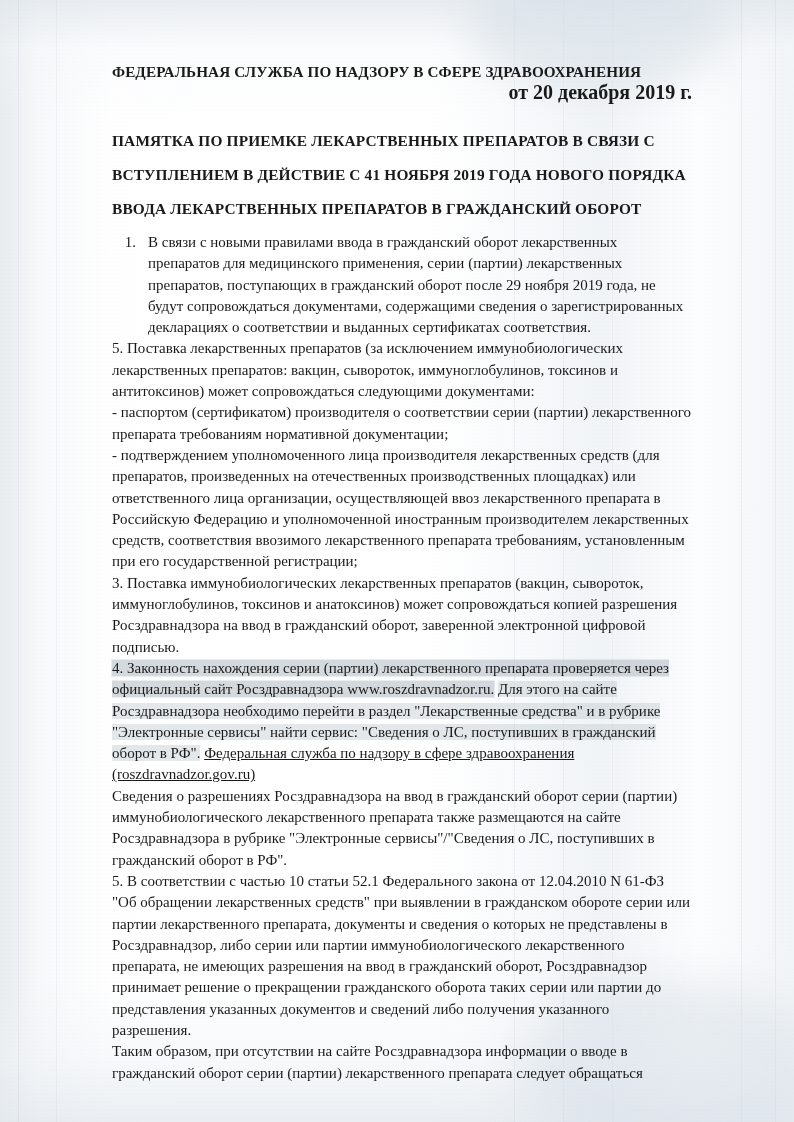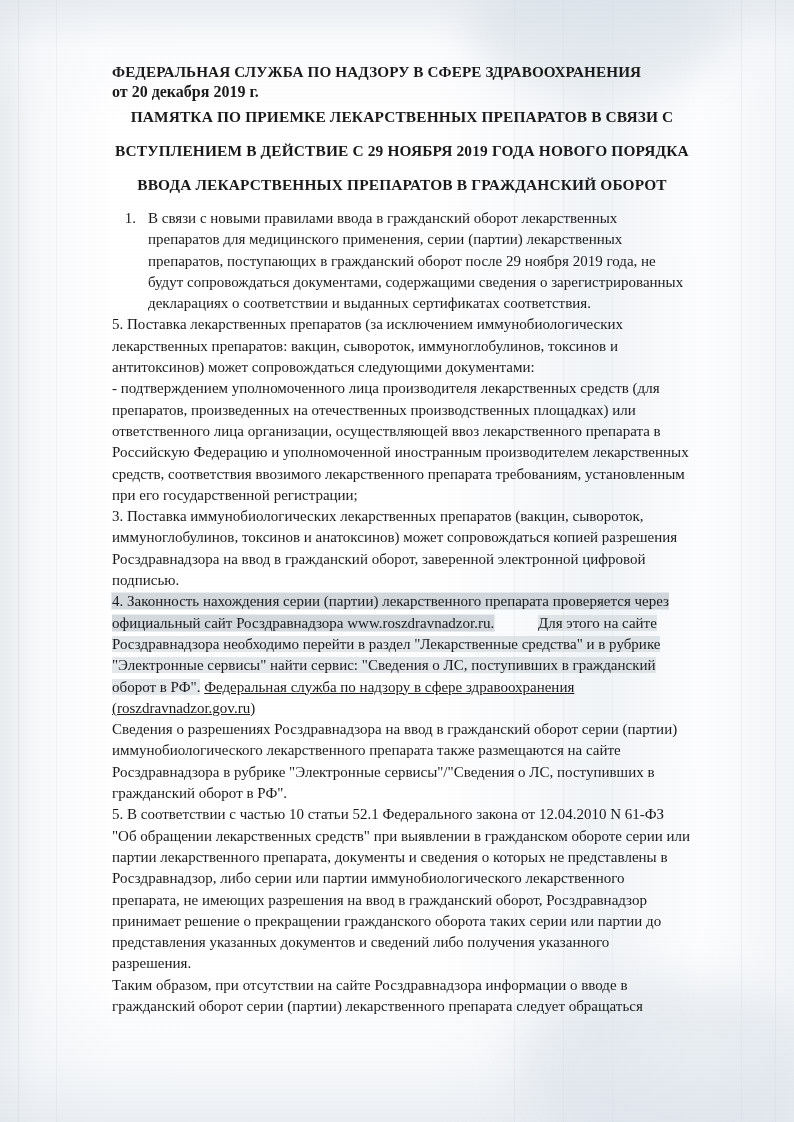--- a/index.html
+++ b/index.html
@@ -71,31 +71,31 @@
   }
 
   .title-line {
     font-weight: bold;
     font-size: 15.2px;
     line-height: 20px;
     letter-spacing: 0.1px;
   }
   .title-date {
     font-weight: bold;
-    font-size: 16px;
+    font-size: 20px;
     line-height: 20px;
-    margin-bottom: 4px;
+    margin-bottom: 28px;
+    text-align: right;
   }
   .heading {
     font-weight: bold;
     font-size: 15.4px;
     line-height: 21px;
     margin-bottom: 13px;
     letter-spacing: 0.15px;
-    text-align: center;
   }
 
   .body-block {
     font-size: 15px;
     line-height: 21.3px;
     text-align: left;
   }
 
   .numbered-first {
     display: flex;
@@ -123,21 +123,20 @@
   }
 
   
   .hl {
     background: rgba(176,186,194,0.55);
     box-shadow: 0 0 0 1px rgba(176,186,194,0.25);
     margin-top: 22px;
   }
   .hl-soft {
     background: rgba(190,199,206,0.42);
-    margin-left: 40px;
   }
 
   .link-underline {
     text-decoration: underline;
   }
 
   .noise {
     position: absolute;
     inset: 0;
     opacity: 0.35;
@@ -172,32 +171,33 @@
 
   <div class="content">
 
     <div>
       <div class="title-line">ФЕДЕРАЛЬНАЯ СЛУЖБА ПО НАДЗОРУ В СФЕРЕ ЗДРАВООХРАНЕНИЯ</div>
       <div class="title-date">от 20 декабря 2019 г.</div>
     </div>
 
     <div>
       <div class="heading">ПАМЯТКА ПО ПРИЕМКЕ ЛЕКАРСТВЕННЫХ ПРЕПАРАТОВ В СВЯЗИ С</div>
-      <div class="heading">ВСТУПЛЕНИЕМ В ДЕЙСТВИЕ С 29 НОЯБРЯ 2019 ГОДА НОВОГО ПОРЯДКА</div>
+      <div class="heading">ВСТУПЛЕНИЕМ В ДЕЙСТВИЕ С 41 НОЯБРЯ 2019 ГОДА НОВОГО ПОРЯДКА</div>
       <div class="heading">ВВОДА ЛЕКАРСТВЕННЫХ ПРЕПАРАТОВ В ГРАЖДАНСКИЙ ОБОРОТ</div>
     </div>
 
     <div class="body-block">
 
       <div class="numbered-first">
         <div class="num-marker">1.</div>
         <div class="num-text">В связи с новыми правилами ввода в гражданский оборот лекарственных препаратов для медицинского применения, серии (партии) лекарственных препаратов, поступающих в гражданский оборот после 29 ноября 2019 года, не будут сопровождаться документами, содержащими сведения о зарегистрированных декларациях о соответствии и выданных сертификатах соответствия.</div>
       </div>
 
       <div class="para">5. Поставка лекарственных препаратов (за исключением иммунобиологических лекарственных препаратов: вакцин, сывороток, иммуноглобулинов, токсинов и антитоксинов) может сопровождаться следующими документами:</div>
+      <div class="para">- паспортом (сертификатом) производителя о соответствии серии (партии) лекарственного препарата требованиям нормативной документации;</div>
       <div class="para">- подтверждением уполномоченного лица производителя лекарственных средств (для препаратов, произведенных на отечественных производственных площадках) или ответственного лица организации, осуществляющей ввоз лекарственного препарата в Российскую Федерацию и уполномоченной иностранным производителем лекарственных средств, соответствия ввозимого лекарственного препарата требованиям, установленным при его государственной регистрации;</div>
       <div class="para">3. Поставка иммунобиологических лекарственных препаратов (вакцин, сывороток, иммуноглобулинов, токсинов и анатоксинов) может сопровождаться копией разрешения Росздравнадзора на ввод в гражданский оборот, заверенной электронной цифровой подписью.</div>
 
       <div class="para">
         <span class="hl">4. Законность нахождения серии (партии) лекарственного препарата проверяется через официальный сайт Росздравнадзора www.roszdravnadzor.ru.</span>
         <span class="hl-soft">Для этого на сайте Росздравнадзора необходимо перейти в раздел "Лекарственные средства" и в рубрике "Электронные сервисы" найти сервис: "Сведения о ЛС, поступивших в гражданский оборот в РФ".</span>
         <span class="link-underline">Федеральная служба по надзору в сфере здравоохранения (roszdravnadzor.gov.ru)</span>
       </div>
 
       <div class="para">Сведения о разрешениях Росздравнадзора на ввод в гражданский оборот серии (партии) иммунобиологического лекарственного препарата также размещаются на сайте Росздравнадзора в рубрике "Электронные сервисы"/"Сведения о ЛС, поступивших в гражданский оборот в РФ".</div>

